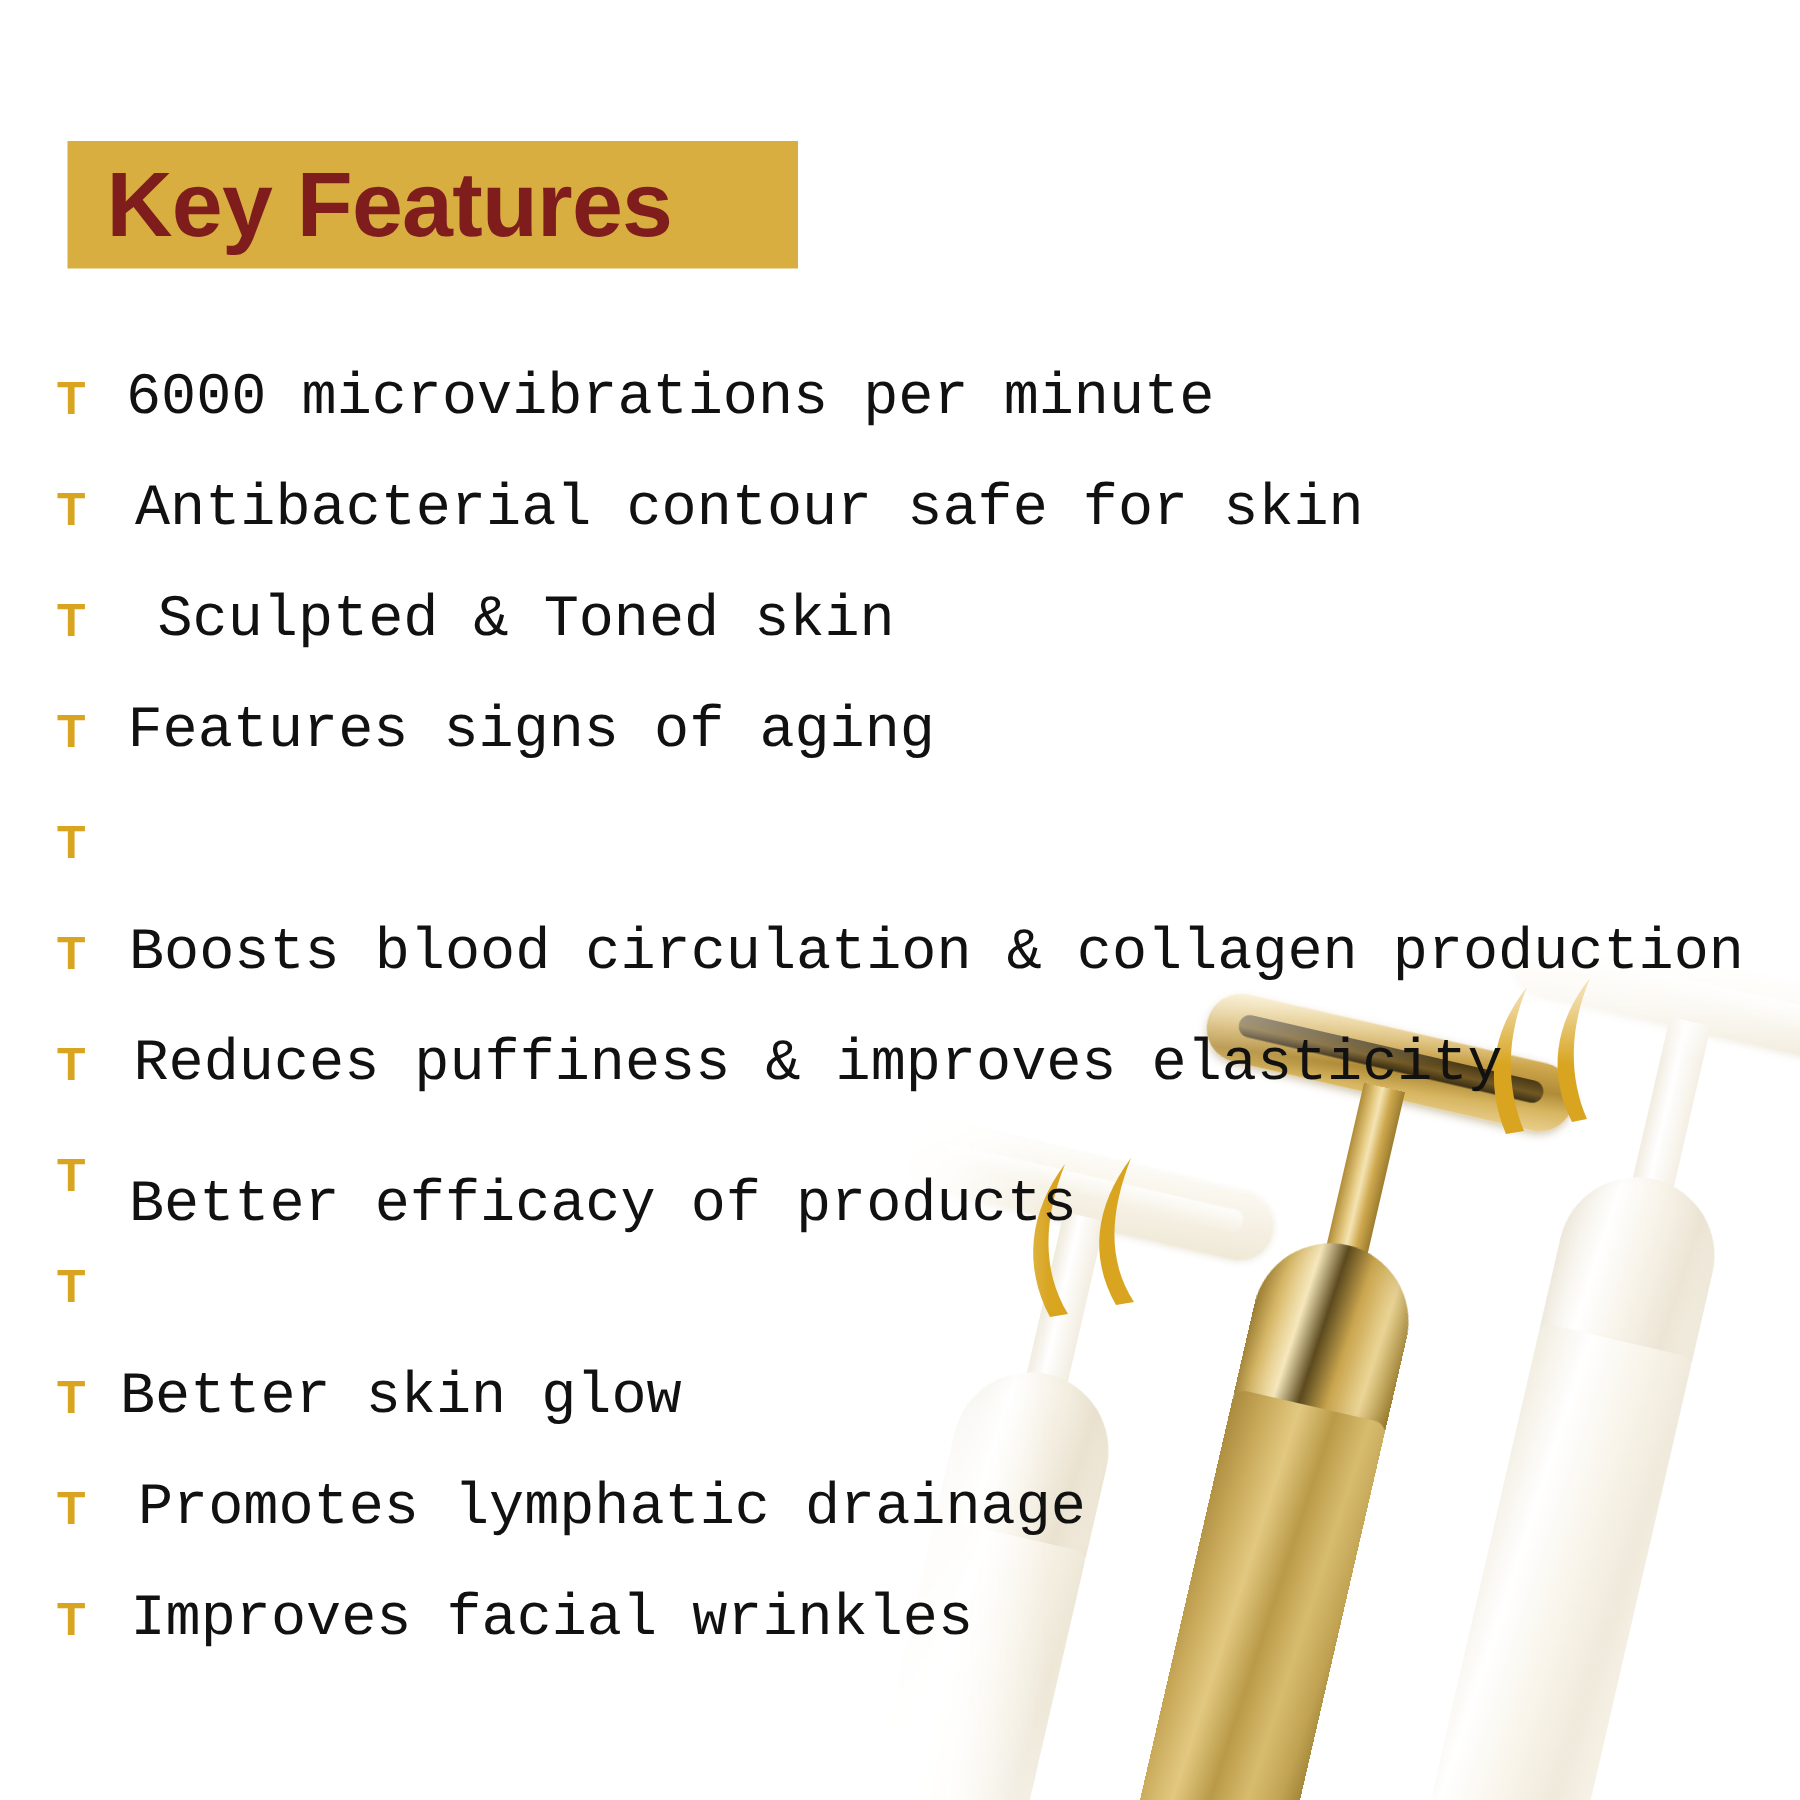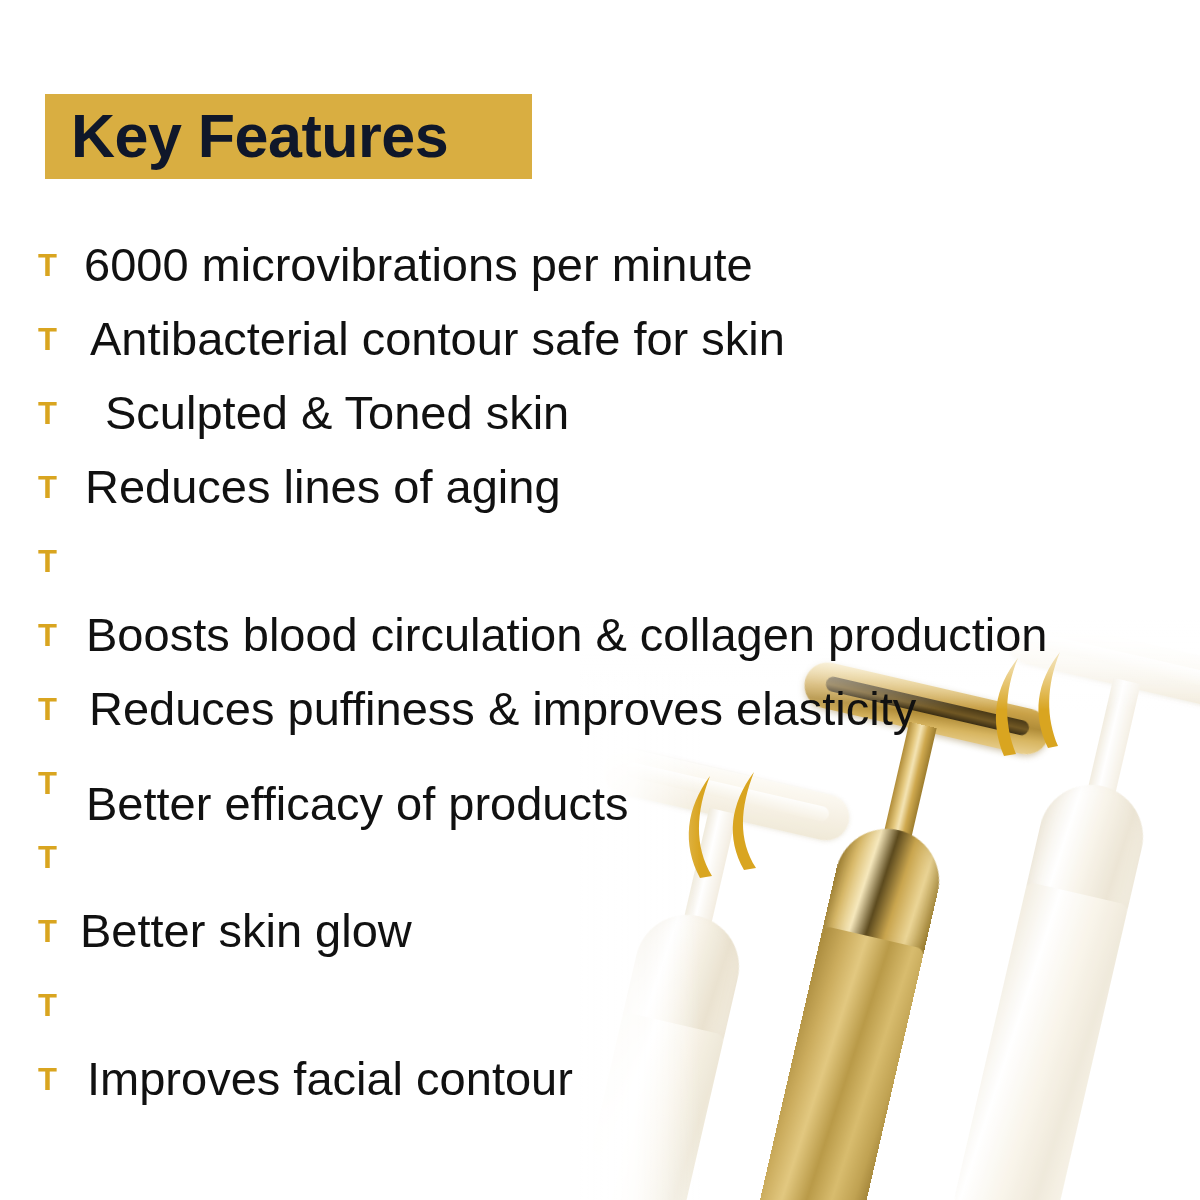--- a/index.html
+++ b/index.html
@@ -20,21 +20,21 @@
   
   .header-band {
     position:absolute;
     left:45px; top:94px;
     width:487px; height:85px;
     background:#D9AE41;
     display:flex;
     align-items:center;
   }
   .header-title {
-    color:#0f172a;
+    color:#7f1d1d;
     font-size:61px;
     font-weight:bold;
     letter-spacing:-0.5px;
     line-height:1;
     padding-left:26px;
     white-space:nowrap;
   }
 
   
   .feature-list {
@@ -55,24 +55,24 @@
     flex:0 0 30px;
     color:#D9A520;
     font-size:31px;
     font-weight:bold;
     line-height:1;
     text-align:left;
     font-family:"Liberation Sans", sans-serif;
   }
   .feature-text {
     color:#111111;
-    font-size:47px;
+    font-size:39px;
     line-height:1.05;
     white-space:nowrap;
-    font-family:Liberation Sans, sans-serif;
+    font-family:Liberation Mono, monospace;
   }
   
   .feature-item.ind-0  .feature-text { margin-left:16px; }
   .feature-item.ind-1  .feature-text { margin-left:22px; }
   .feature-item.ind-2  .feature-text { margin-left:37px; }
   .feature-item.ind-3  .feature-text { margin-left:17px; }
   .feature-item.ind-4  .feature-text { margin-left:23px; }
   .feature-item.ind-5  .feature-text { margin-left:18px; }
   .feature-item.ind-6  .feature-text { margin-left:21px; }
   .feature-item.ind-7  .feature-text { margin-left:18px;margin-top:41px; }
@@ -250,21 +250,21 @@
     <li class="feature-item ind-1">
       <span class="bullet-t">T</span>
       <span class="feature-text">Antibacterial contour safe for skin</span>
     </li>
     <li class="feature-item ind-2">
       <span class="bullet-t">T</span>
       <span class="feature-text">Sculpted &amp; Toned skin</span>
     </li>
     <li class="feature-item ind-3">
       <span class="bullet-t">T</span>
-      <span class="feature-text">Reduces lines of aging</span>
+      <span class="feature-text">Features signs of aging</span>
     </li>
     <li class="feature-item ind-4">
       <span class="bullet-t">T</span>
     </li>
     <li class="feature-item ind-5">
       <span class="bullet-t">T</span>
       <span class="feature-text">Boosts blood circulation &amp; collagen production</span>
     </li>
     <li class="feature-item ind-6">
       <span class="bullet-t">T</span>
@@ -276,20 +276,21 @@
     </li>
     <li class="feature-item ind-8">
       <span class="bullet-t">T</span>
     </li>
     <li class="feature-item ind-9">
       <span class="bullet-t">T</span>
       <span class="feature-text">Better skin glow</span>
     </li>
     <li class="feature-item ind-10">
       <span class="bullet-t">T</span>
+      <span class="feature-text">Promotes lymphatic drainage</span>
     </li>
     <li class="feature-item ind-11">
       <span class="bullet-t">T</span>
-      <span class="feature-text">Improves facial contour</span>
+      <span class="feature-text">Improves facial wrinkles</span>
     </li>
   </ul>
 
 </div>
 
 </body></html>

